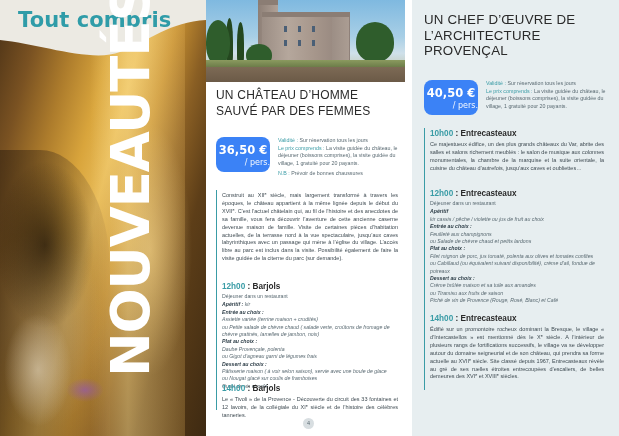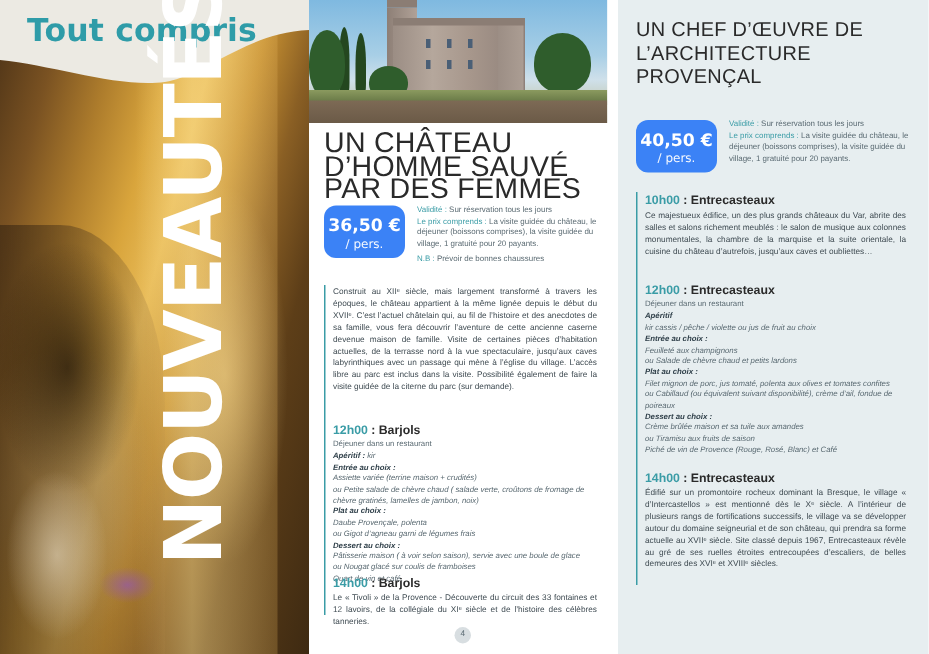--- a/index.html
+++ b/index.html
@@ -100,35 +100,35 @@
   .tower-r { position:absolute; left:126px; top:14px; width:17px; height:46px; background:linear-gradient(90deg,#9c8e85,#ab9d93); }
   .crenel { position:absolute; top:0; height:5px; background:#8b7d74; }
   .win { position:absolute; width:3px; height:6px; background:#4a5f76; }
   .tree { position:absolute; background:#2f5d2c; border-radius:50% 50% 45% 45%; }
   .cypress { position:absolute; width:7px; background:#24471f; border-radius:50% 50% 20% 20%; }
   .wall { position:absolute; left:0; bottom:0; width:199px; height:15px; background:linear-gradient(180deg,#7d6a55,#6b5a47); }
   .vine { position:absolute; left:0; bottom:12px; width:199px; height:10px; background:linear-gradient(180deg,#8b9a5f,#5f7040); }
 
   .title-main {
     position:absolute; left:10px; top:88px; width:185px;
-    font-size:19px; line-height:15.5px;
+    font-size:12px; line-height:15.5px;
     color:#2a2a2a; font-weight:normal;
     letter-spacing:0.2px;
     font-family:"Liberation Sans", sans-serif;
   }
   .price-badge {
     position:absolute;
     background:#3b82f6;
     border-radius:8px;
     color:#ffffff;
     text-align:center;
     font-family:"DejaVu Sans", sans-serif;
   }
   .price-badge .amt { font-size:11.5px; font-weight:bold; display:block; margin-top:6px; }
-  .price-badge .per { font-size:8px; display:block; margin-top:1px; opacity:.95; }
+  .price-badge .per { font-size:8px; display:block; margin-top:1px; opacity:.95;text-align:right; }
 
   .info-block { position:absolute; font-size:5.3px; line-height:7.6px; color:#5a6a72; font-family:"Liberation Sans", sans-serif; }
   .info-block .lbl { color:#3a9ca6; }
   .info-block p { margin:0 0 0 0; }
 
   .accent-line {
     position:absolute; width:1px; background:#3a9ca6;
   }
 
   .sec { position:absolute; width:176px; }

